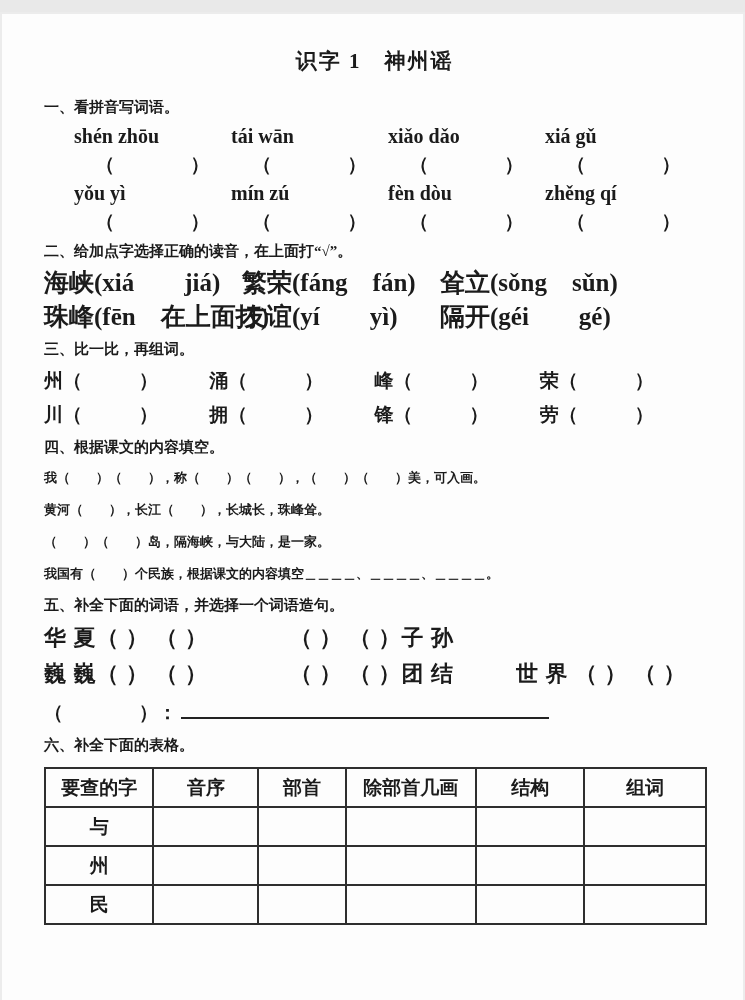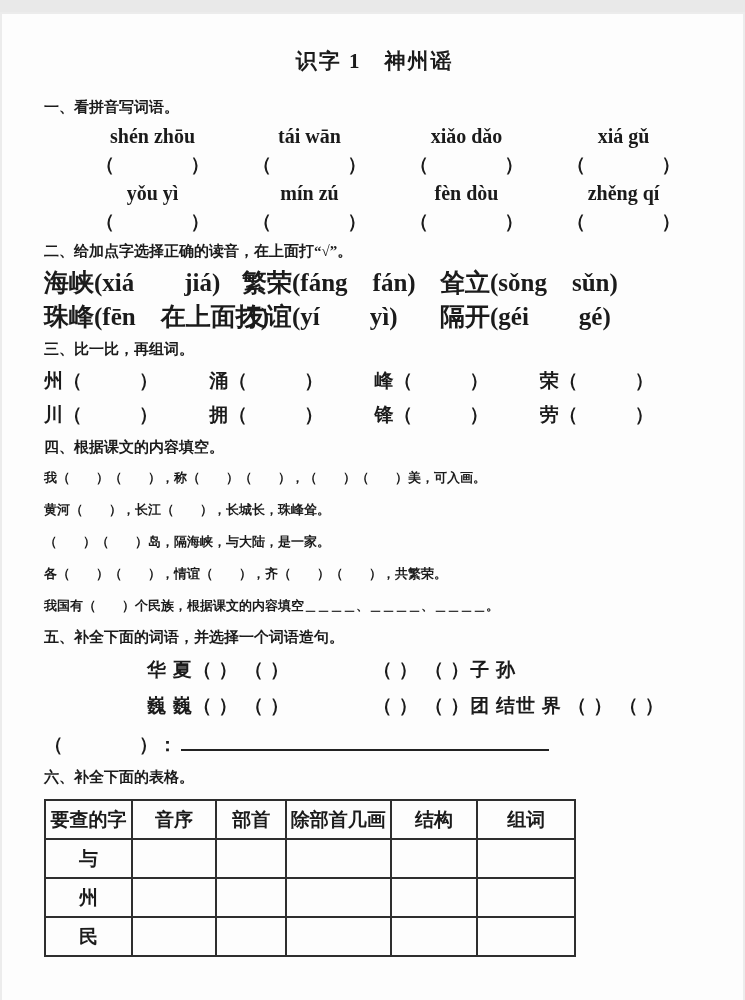--- a/index.html
+++ b/index.html
@@ -10,42 +10,42 @@
     font-weight:700;color:#1b1b1b;overflow:hidden;
     box-shadow:inset 0 0 0 2px #ececec;
   }
   .title{font-size:21px;text-align:center;margin:0 0 0 0;line-height:28px;letter-spacing:2px;}
   .h{font-size:15px;line-height:30px;white-space:nowrap;}
   .mt-s1h{margin-top:17px;}
   .line{font-size:13px;line-height:32px;white-space:nowrap;}
 
   
   .pyrow{display:flex;margin-left:30px;}
-  .pyrow .c{width:157px;text-align:center;font-size:20px;line-height:29px;white-space:nowrap;}
+  .pyrow .c{width:157px;text-align:left;font-size:20px;line-height:29px;white-space:nowrap;}
   .parrow{display:flex;margin-left:30px;}
   .parrow .c{width:157px;text-align:center;font-size:19px;line-height:28px;white-space:nowrap;}
 
   
   .r2{display:flex;font-size:25px;line-height:34px;white-space:nowrap;}
   .r2 .c2{width:198px;}
   .r2 .c2:last-child{width:auto;}
 
   
   .r3{display:flex;font-size:19px;line-height:34px;white-space:nowrap;}
   .r3 .c3{width:166px;}
 
   
-  .r5{display:flex;font-size:19px;line-height:36px;white-space:nowrap;letter-spacing:1px;text-align:right;}
+  .r5{display:flex;font-size:22px;line-height:36px;white-space:nowrap;letter-spacing:1px;}
   .r5 .c5a{width:246px;}
   .r5 .c5b{width:226px;}
   .sentence{font-size:19px;line-height:34px;margin-top:4px;white-space:nowrap;}
   .blank-line{display:inline-block;width:368px;border-bottom:2px solid #222;height:14px;margin-left:4px;}
 
   
-  table.lookup{border-collapse:collapse;width:532px;margin-top:7px;}
+  table.lookup{border-collapse:collapse;width:663px;margin-top:7px;}
   table.lookup th,table.lookup td{border:2px solid #2e2e2e;font-weight:700;text-align:center;padding:0;}
   table.lookup th{height:37px;font-size:19px;}
   table.lookup td{height:37px;font-size:19px;}
   .cw0{width:16.4%}.cw1{width:15.9%}.cw2{width:13.2%}.cw3{width:19.7%}.cw4{width:16.4%}.cw5{width:18.4%}
 </style>
 </head>
 <body>
 
 <div class="page">
 
@@ -100,21 +100,20 @@
     <div class="c3">川（　　　）</div>
     <div class="c3">拥（　　　）</div>
     <div class="c3">锋（　　　）</div>
     <div class="c3">劳（　　　）</div>
   </div>
 
   <div class="h">四、根据课文的内容填空。</div>
   <div class="line">我（　　）（　　），称（　　）（　　），（　　）（　　）美，可入画。</div>
   <div class="line">黄河（　　），长江（　　），长城长，珠峰耸。</div>
   <div class="line">（　　）（　　）岛，隔海峡，与大陆，是一家。</div>
-  <div class="line">各（　　）（　　），情谊（　　），齐（　　）（　　），共繁荣。</div>
   <div class="line">我国有（　　）个民族，根据课文的内容填空＿＿＿＿、＿＿＿＿、＿＿＿＿。</div>
 
   <div class="h">五、补全下面的词语，并选择一个词语造句。</div>
   <div class="r5">
     <div class="c5a">华 夏（ ） （ ）</div>
     <div class="c5b">（ ） （ ）子 孙</div>
   </div>
   <div class="r5">
     <div class="c5a">巍 巍（ ） （ ）</div>
     <div class="c5b">（ ） （ ）团 结</div>

